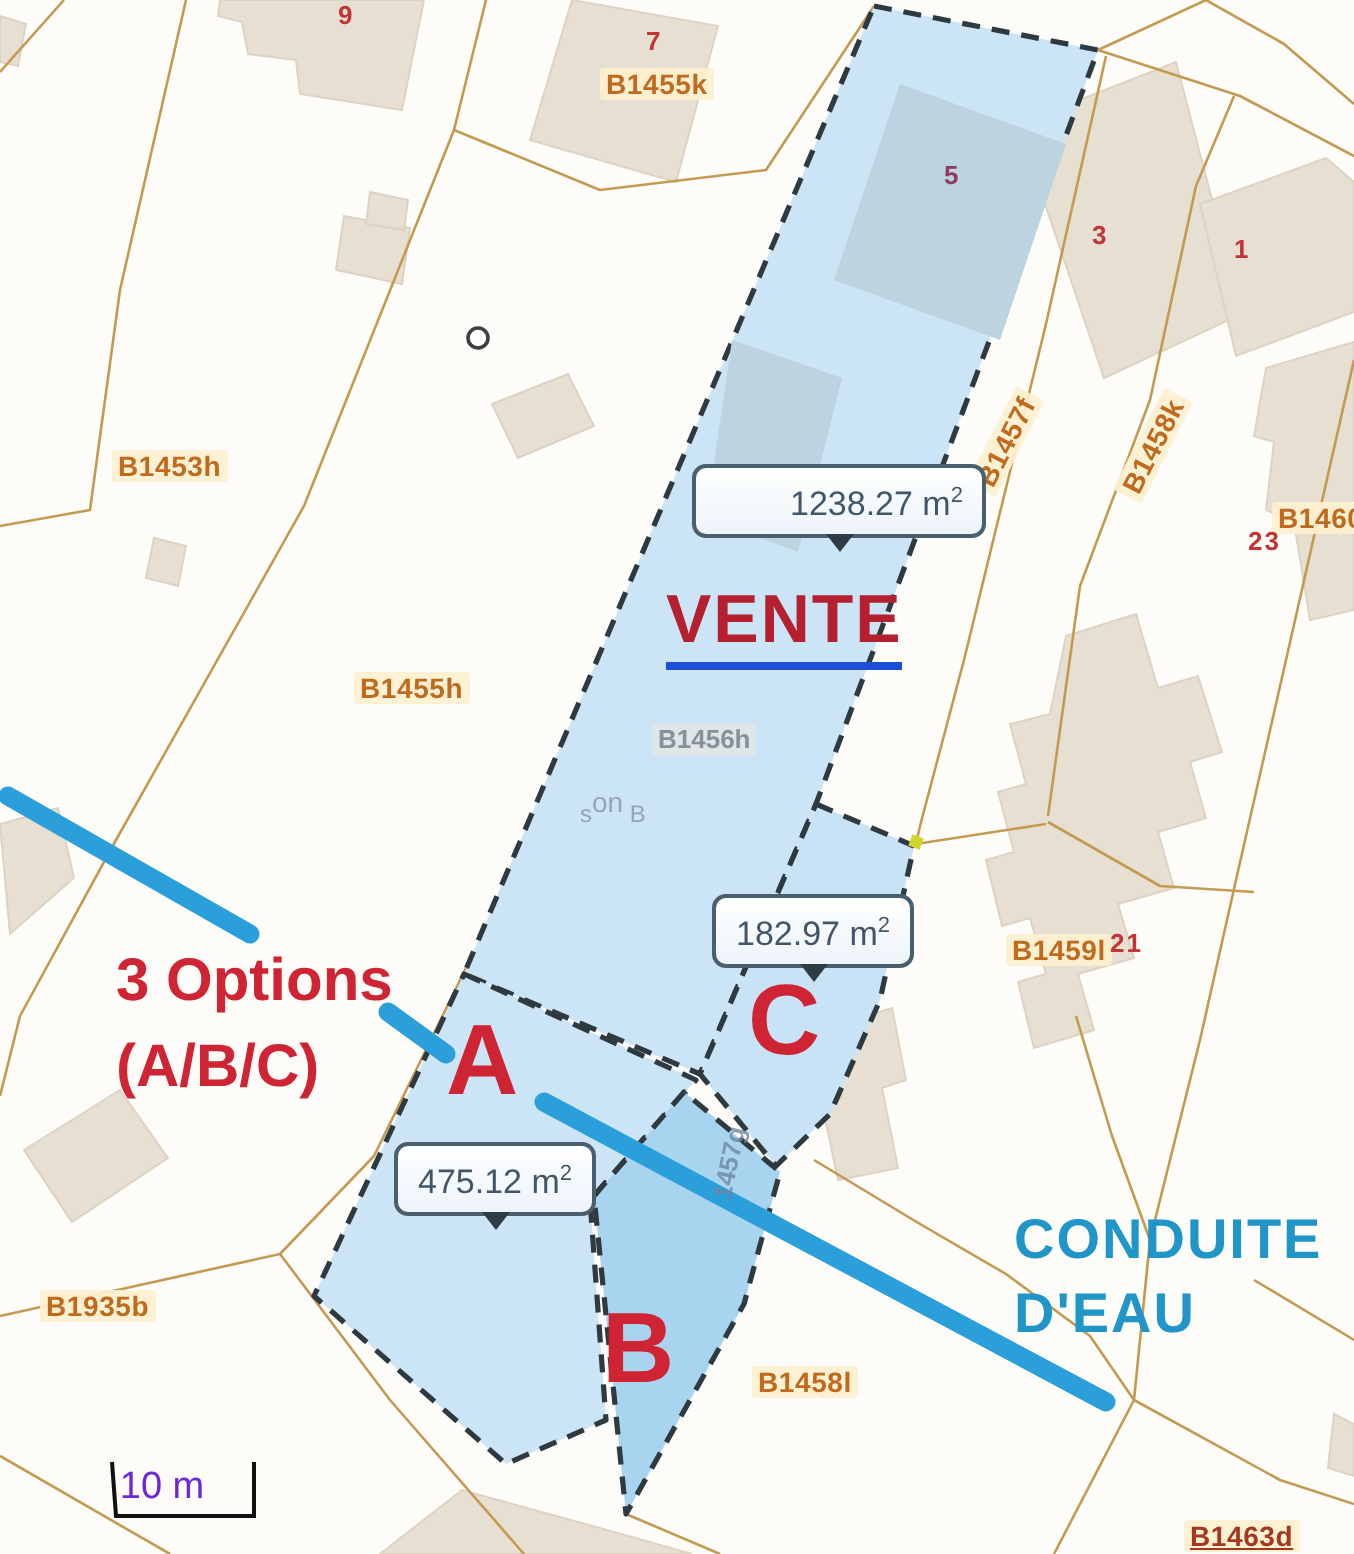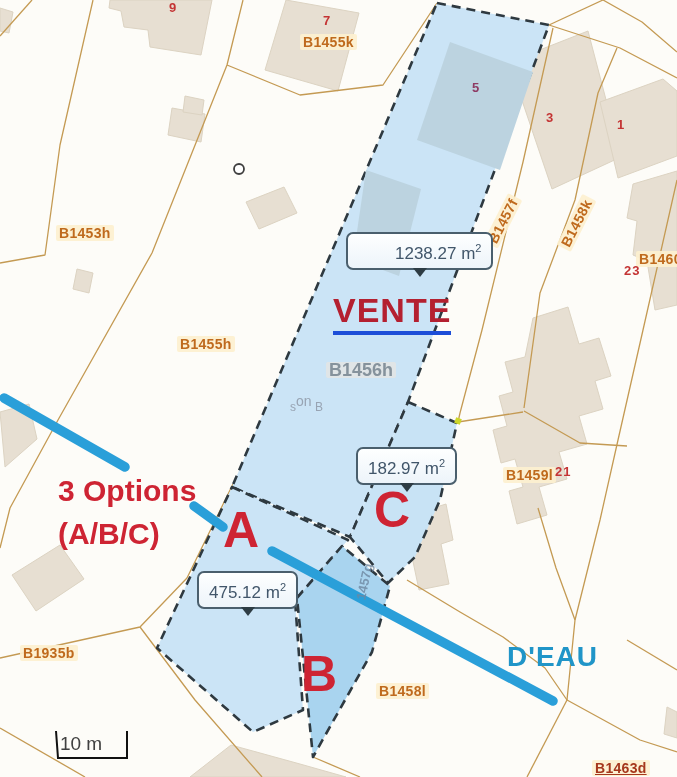--- a/index.html
+++ b/index.html
@@ -5,21 +5,21 @@
   html,body{margin:0;padding:0;background:#e9e9e9;font-family:"Liberation Sans",sans-serif;}
   .stage{position:relative;width:677px;height:777px;margin:0 auto;background:#fdfcf8;overflow:hidden;}
   .stage svg{position:absolute;left:0;top:0;}
 
   
   .ov{position:absolute;white-space:nowrap;}
 
   .plabel{font-size:14px;font-weight:bold;color:#bf6a1d;background:rgba(253,240,207,.92);
           padding:0 3px;border-radius:2px;line-height:16px;letter-spacing:.3px;}
   .plabel.maroon{color:#a5371c;text-decoration:underline;}
-  .glabel{font-size:18px;font-weight:bold;color:#85929c;background:rgba(226,229,229,.88);
+  .glabel{font-size:13px;font-weight:bold;color:#85929c;background:rgba(226,229,229,.88);
           padding:0 3px;border-radius:2px;line-height:16px;}
   .rotlabel{transform-origin:center center;transform:rotate(-63deg);}
   .refrot{font-size:13px;font-weight:bold;color:rgba(110,135,160,.8);background:none;
           transform:rotate(-78deg);transform-origin:center center;}
   .rednum{font-size:13px;font-weight:bold;color:#c43434;letter-spacing:1px;}
   .purplenum{color:#8e3b64;}
   .smallgray{font-size:12px;color:#98a4b3;}
   .smallgray sup{font-size:14px;}
 
   .tooltip{background:linear-gradient(#feffff,#edf4fa);border:2px solid #4a5f6d;border-radius:7px;
@@ -27,21 +27,21 @@
   .tooltip sup{font-size:11px;}
   .tt-arrow{position:absolute;left:50%;bottom:-9px;margin-left:-7px;width:0;height:0;
             border-left:7px solid transparent;border-right:7px solid transparent;
             border-top:9px solid #2e3c44;}
 
   .vente{font-size:34px;font-weight:800;color:#b42030;letter-spacing:1px;
          border-bottom:4px solid #1d4ed8;padding-bottom:1px;}
   .annred{font-size:30px;font-weight:700;color:#ce2433;}
   .bigletter{font-size:50px;font-weight:800;color:#ce2433;line-height:48px;}
   .conduite{font-size:28px;font-weight:800;color:#2095c8;letter-spacing:1px;}
-  .scaletext{font-size:19px;color:#404040;width:48px;text-align:center;}
+  .scaletext{font-size:19px;color:#6d28d9;width:48px;text-align:center;}
 </style>
 </head>
 <body>
 
 <div class="stage">
 
   <svg width="677" height="777" viewBox="0 0 677 777">
 
     <rect x="0" y="0" width="677" height="777" fill="#fdfcf8"></rect>
 
@@ -149,17 +149,18 @@
     <i class="tt-arrow"></i>
   </div>
 
   <div class="ov vente" style="left:333px;top:291px;">VENTE</div>
   <div class="ov annred" style="left:58px;top:474px;">3 Options</div>
   <div class="ov annred" style="left:58px;top:517px;">(A/B/C)</div>
   <div class="ov bigletter" style="left:223px;top:506px;">A</div>
   <div class="ov bigletter" style="left:374px;top:486px;">C</div>
   <div class="ov bigletter" style="left:301px;top:650px;">B</div>
 
+  <div class="ov conduite" style="left:507px;top:604px;">CONDUITE</div>
   <div class="ov conduite" style="left:507px;top:641px;">D'EAU</div>
 
   <div class="ov scaletext" style="left:57px;top:733px;">10 m</div>
 
 </div>
 
 </body></html>

